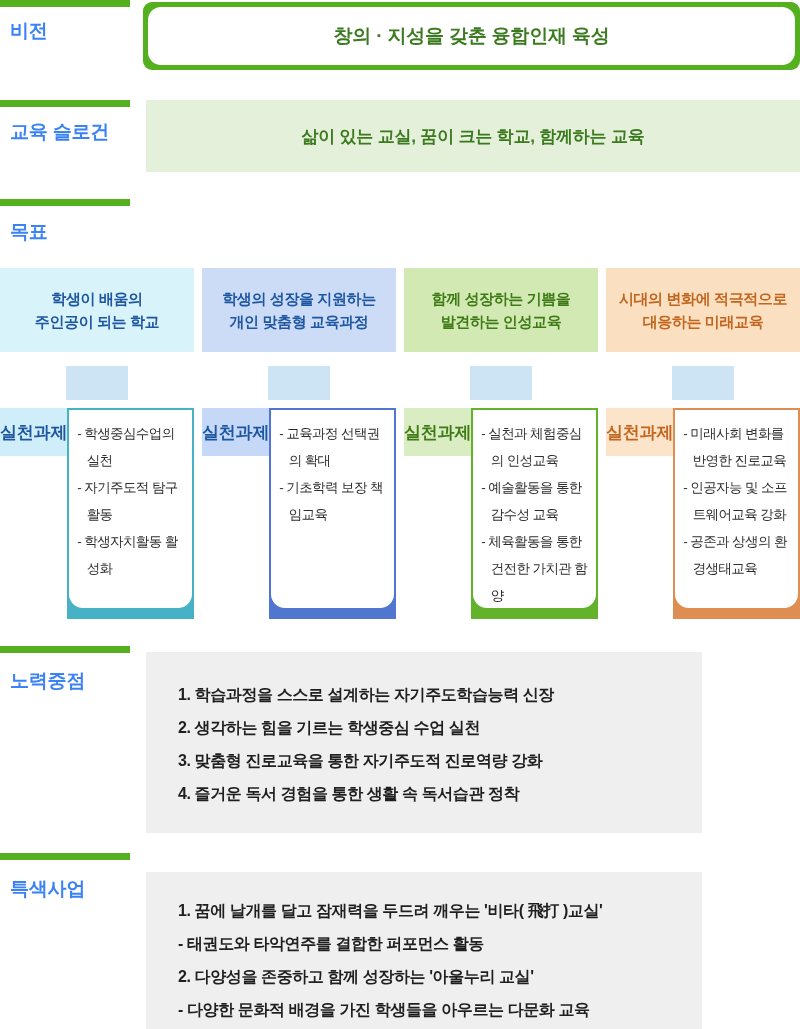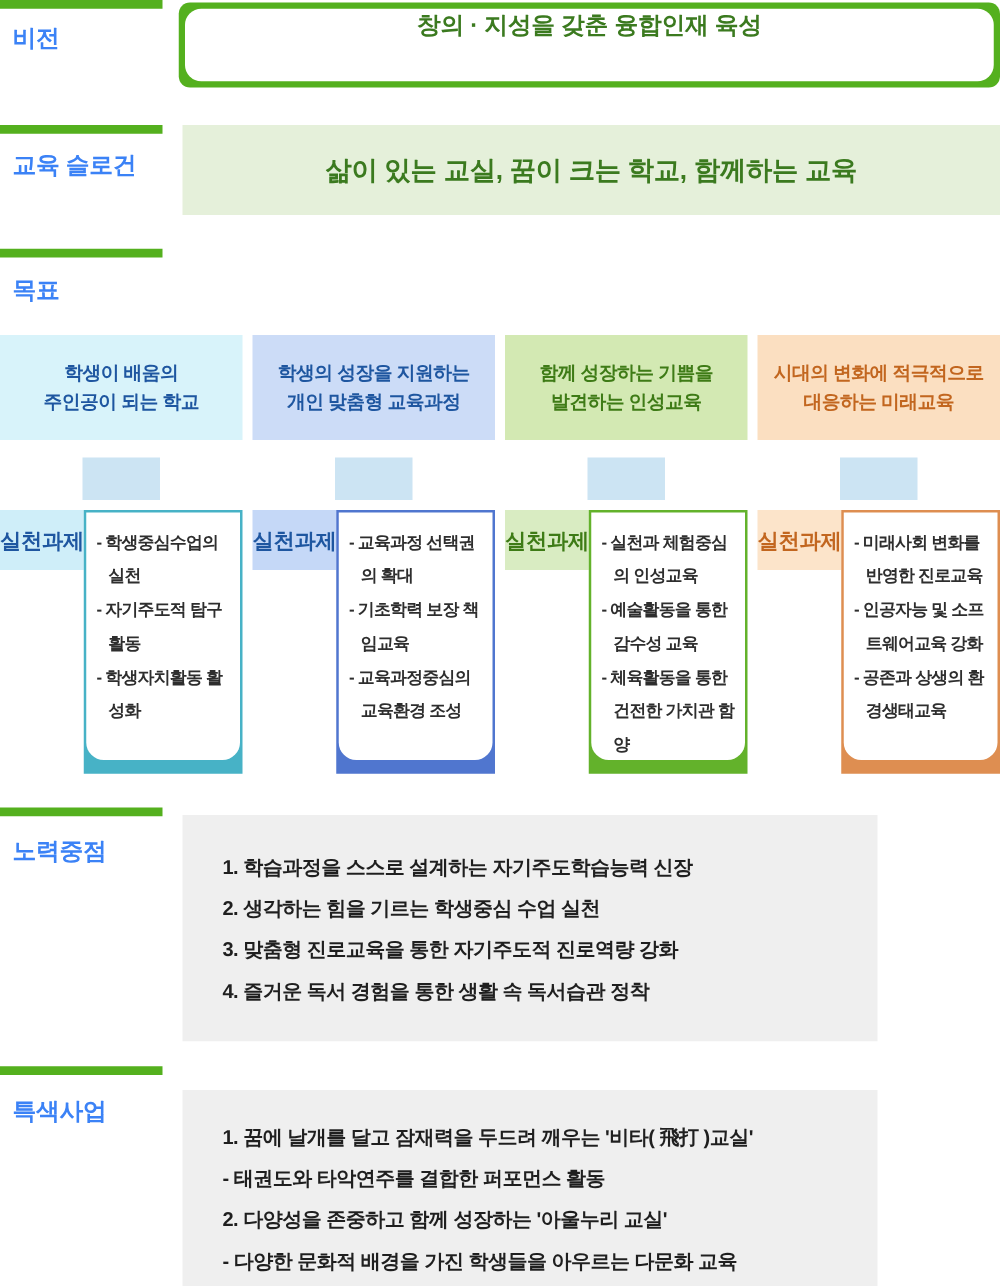--- a/index.html
+++ b/index.html
@@ -6,35 +6,35 @@
   .page{
     position:relative;width:800px;height:1029px;margin:0 auto;background:#ffffff;
     font-family:"Liberation Sans","DejaVu Sans",sans-serif;overflow:hidden;
     letter-spacing:-0.2px;
   }
   
   .sec-bar{position:absolute;left:0;width:130px;height:7px;background:#54b01e;}
   .sec-label{position:absolute;left:10px;font-size:19px;font-weight:800;color:#3b82f6;white-space:nowrap;}
   
   .vision-box{position:absolute;left:143px;top:2px;width:657px;height:68px;background:#54b01e;border-radius:9px;padding:5px;box-sizing:border-box;}
-  .vision-inner{width:100%;height:100%;background:#fff;border-radius:13px;display:flex;align-items:flex-start;justify-content:center;}
+  .vision-inner{width:100%;height:100%;background:#fff;border-radius:13px;display:flex;align-items:center;justify-content:center;}
   .vision-text{font-size:19px;font-weight:800;color:#3b7a1f;}
   
   .slogan-box{position:absolute;left:146px;top:100px;width:654px;height:72px;background:#e5f0da;display:flex;align-items:center;justify-content:center;}
-  .slogan-text{font-size:21px;font-weight:800;color:#3b7a1f;}
+  .slogan-text{font-size:17px;font-weight:800;color:#3b7a1f;}
   
   .goal-box{position:absolute;top:268px;width:194px;height:84px;display:flex;align-items:center;justify-content:center;text-align:center;}
   .goal-title{font-size:15px;font-weight:800;line-height:1.55;white-space:pre-line;letter-spacing:-0.4px;}
   .connector{position:absolute;top:366px;width:62px;height:34px;background:#cce4f3;}
   
   .task-box{position:absolute;top:408px;width:194px;height:211px;display:flex;flex-direction:row;box-sizing:border-box;}
   .task-header{height:48px;display:flex;align-items:center;justify-content:center;font-size:17px;font-weight:800;}
   .task-bodywrap{flex:1;padding:2px 2px 11px 2px;box-sizing:border-box;}
   .task-body{width:100%;height:100%;background:#fff;border-radius:0 0 14px 14px;box-sizing:border-box;padding:10px 6px 0 8px;}
-  .task-item{font-size:13.5px;font-weight:700;color:#2e2e2e;line-height:27px;letter-spacing:-0.6px;padding-left:0.7em;text-indent:-0.7em;}
+  .task-item{font-size:13.5px;font-weight:400;color:#2e2e2e;line-height:27px;letter-spacing:-0.6px;padding-left:0.7em;text-indent:-0.7em;}
   
   .c1{--accent:#47b2c6;--head:#cfeef9;--title:#1e56a0;--goalbg:#d8f3fa;}
   .c2{--accent:#5076cf;--head:#c5d8f7;--title:#1e56a0;--goalbg:#ccdcf7;}
   .c3{--accent:#63b22b;--head:#d9ecc2;--title:#3e7b16;--goalbg:#d3e9b3;}
   .c4{--accent:#de8e51;--head:#fce4ca;--title:#c2661f;--goalbg:#fbdfc1;}
   .goal-box{background:var(--goalbg);}
   .goal-box .goal-title{color:var(--title);}
   .task-header{background:var(--head);color:var(--title);}
   .task-bodywrap{background:var(--accent);}
   
@@ -104,21 +104,20 @@
       </div>
     </div>
   </div>
 
   <div class="task-box c2" style="left:202px">
     <div class="task-header">실천과제</div>
     <div class="task-bodywrap">
       <div class="task-body">
         <div class="task-item">- 교육과정 선택권의 확대</div>
         <div class="task-item">- 기초학력 보장 책임교육</div>
-        <div class="task-item">- 교육과정중심의 교육환경 조성</div>
       </div>
     </div>
   </div>
 
   <div class="task-box c3" style="left:404px">
     <div class="task-header">실천과제</div>
     <div class="task-bodywrap">
       <div class="task-body">
         <div class="task-item">- 실천과 체험중심의 인성교육</div>
         <div class="task-item">- 예술활동을 통한 감수성 교육</div>

